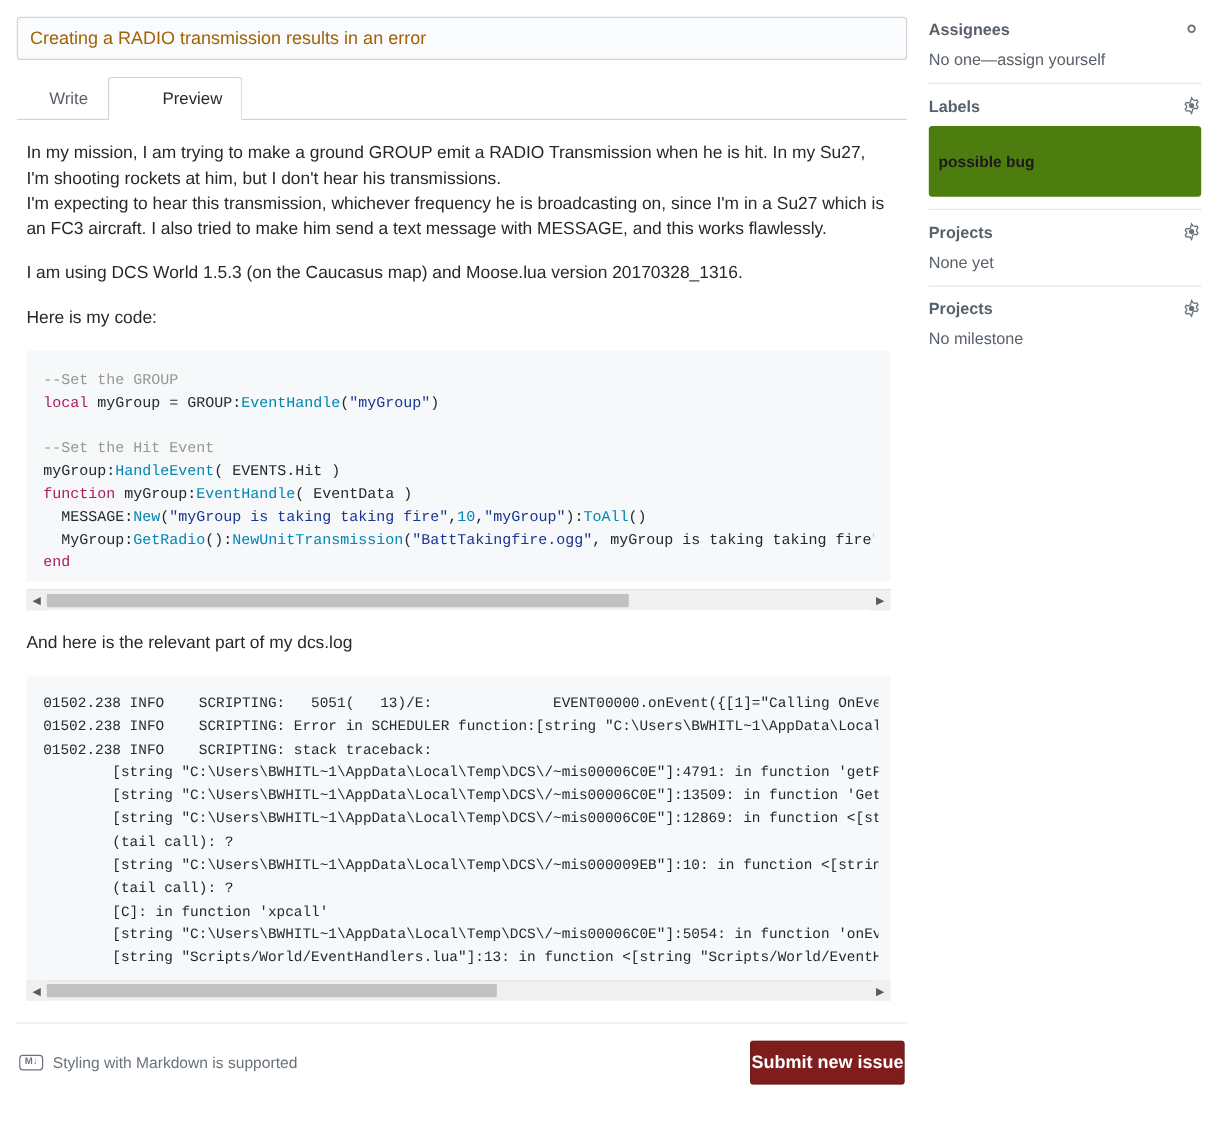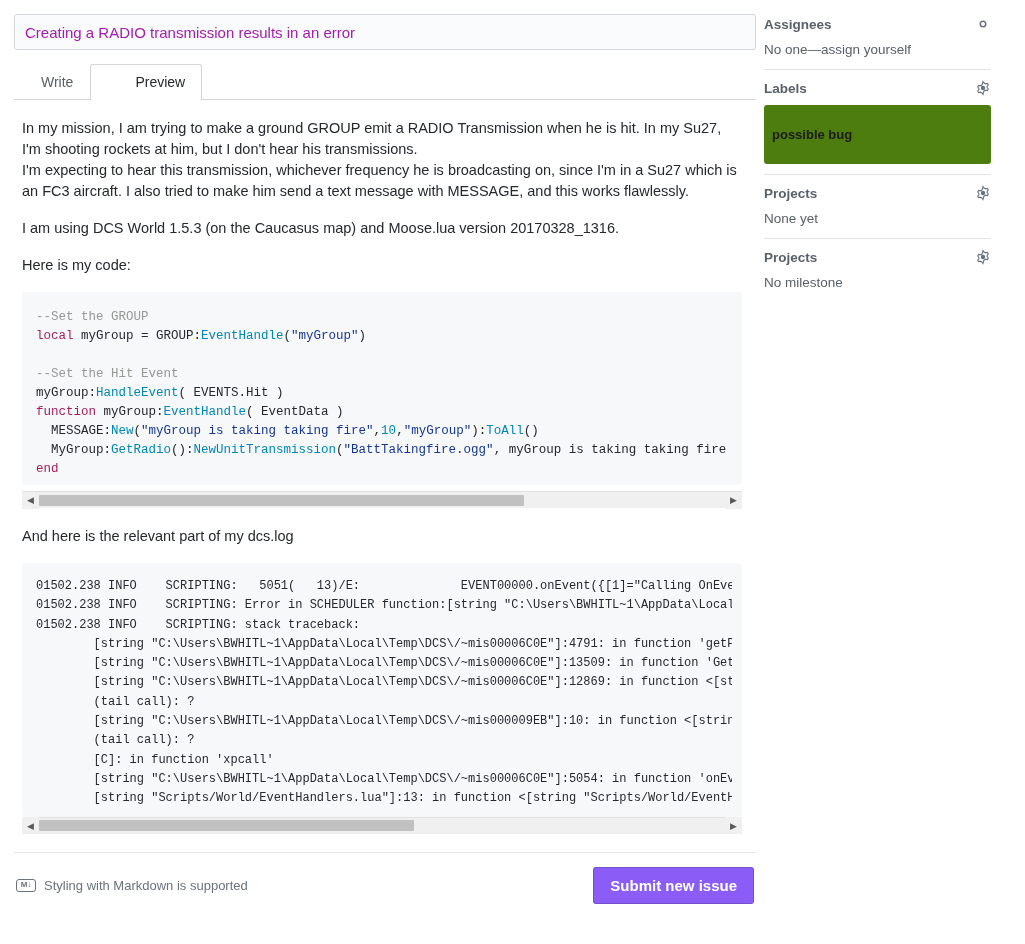--- a/index.html
+++ b/index.html
@@ -25,21 +25,21 @@
     padding: 14px 10px 0 14px;
     position: relative;
   }
   .title-input {
     width: 100%;
     height: 36px;
     border: 1px solid #d1d5da;
     border-radius: 3px;
     padding: 6px 10px;
     font-size: 15px;
-    color: #a21caf;
+    color: #a16207;
     background: #fafbfc;
     outline: none;
     font-family: "Liberation Sans", sans-serif;
   }
   .tabs {
     margin-top: 14px;
     height: 36px;
     border-bottom: 1px solid #d1d5da;
     display: flex;
     align-items: flex-end;
@@ -168,37 +168,37 @@
     display: inline-flex;
     align-items: center;
     justify-content: center;
     font-size: 8px;
     font-weight: bold;
     color: #6a737d;
     font-family: "Liberation Sans", sans-serif;
     line-height: 1;
   }
   .submit-btn {
-    background: #8b5cf6;
+    background: #7f1d1d;
     border: 1px solid rgba(27,31,35,0.2);
     color: #fff;
     font-size: 15px;
     font-weight: bold;
-    padding: 9px 16px;
+    padding: 9px 0;
     border-radius: 3px;
     cursor: pointer;
     font-family: "Liberation Sans", sans-serif;
   }
 
   
   .sidebar {
     width: 259px;
     padding: 16px 16px 0 16px;
     position: absolute;
-    right: 18px;
+    right: 8px;
     top: 0;
   }
   .side-section {
     border-bottom: 1px solid #e1e4e8;
     padding-bottom: 10px;
     margin-bottom: 10px;
   }
   .side-section:last-child { border-bottom: none; }
   .side-head {
     display: flex;

